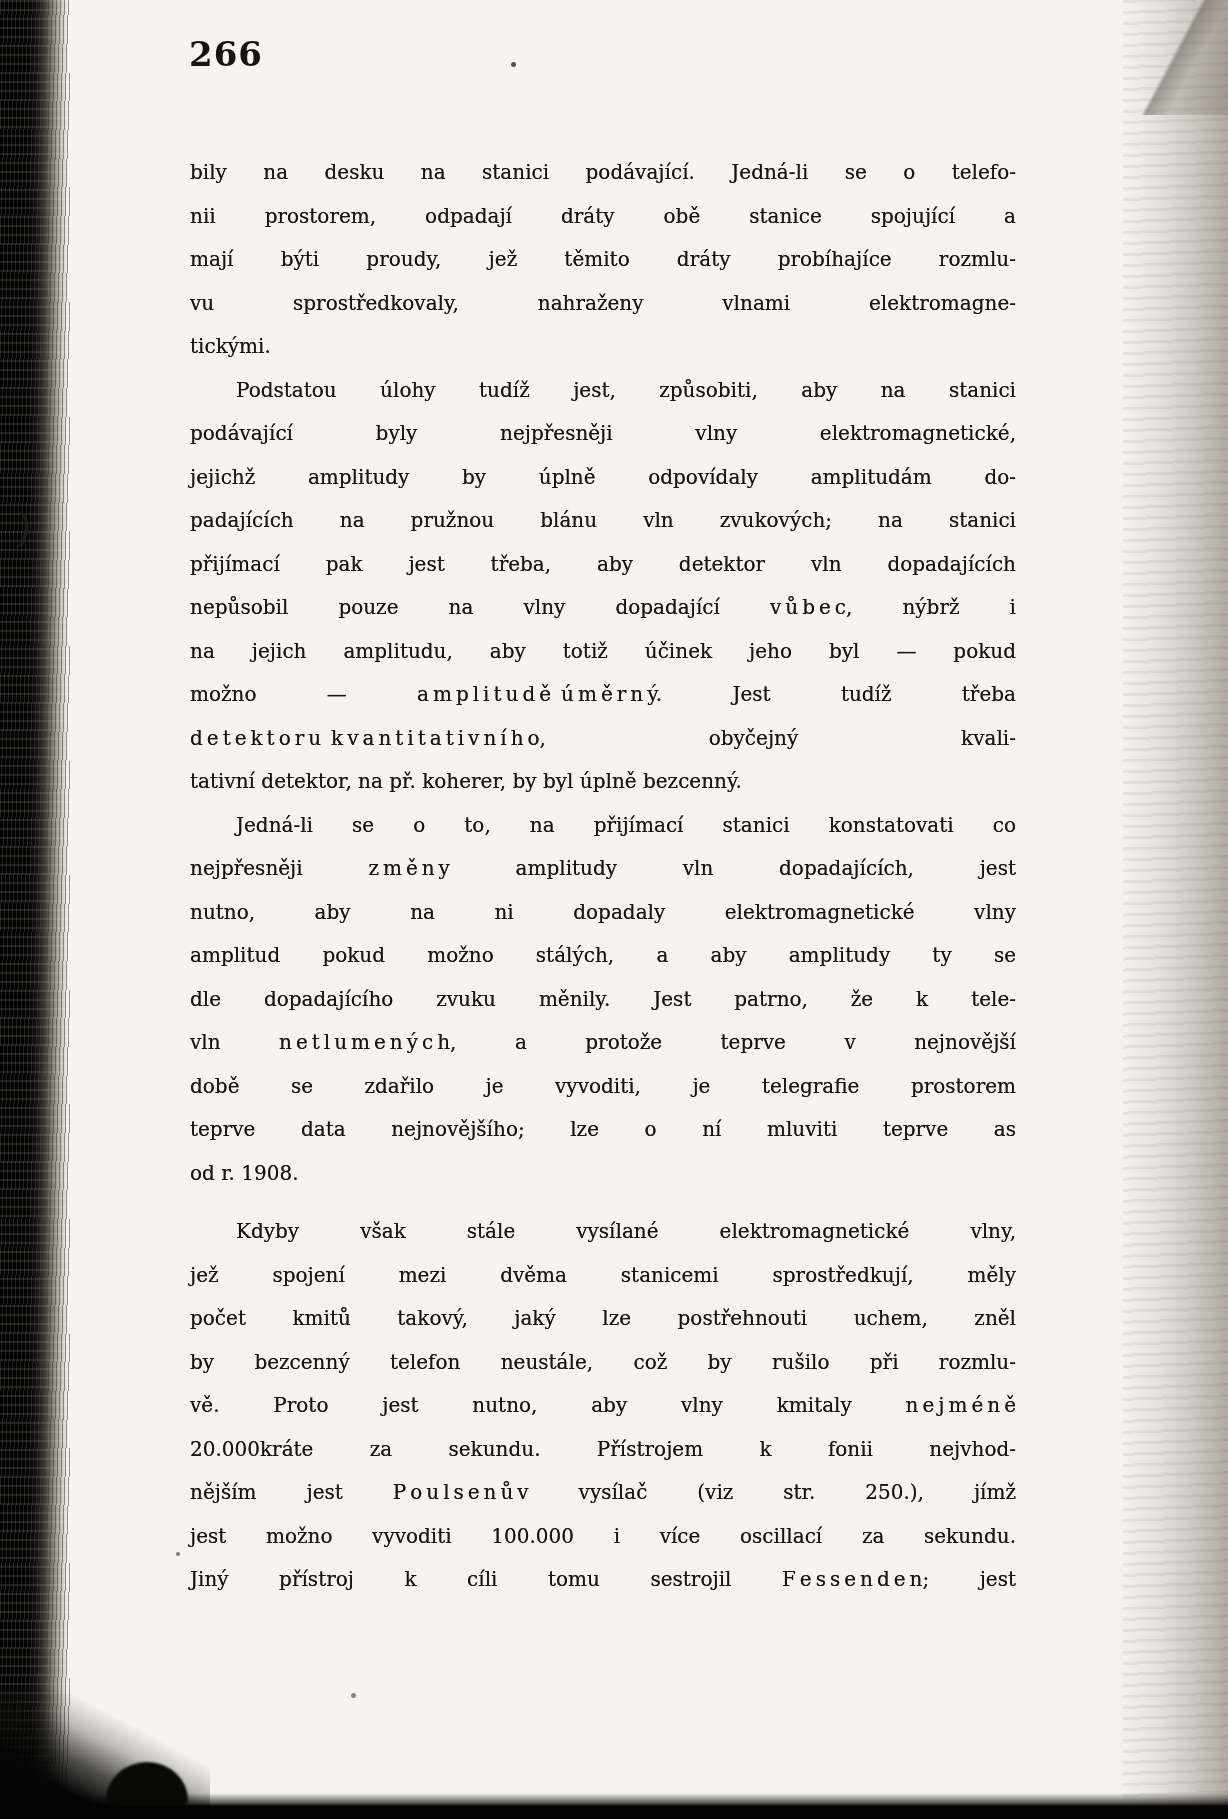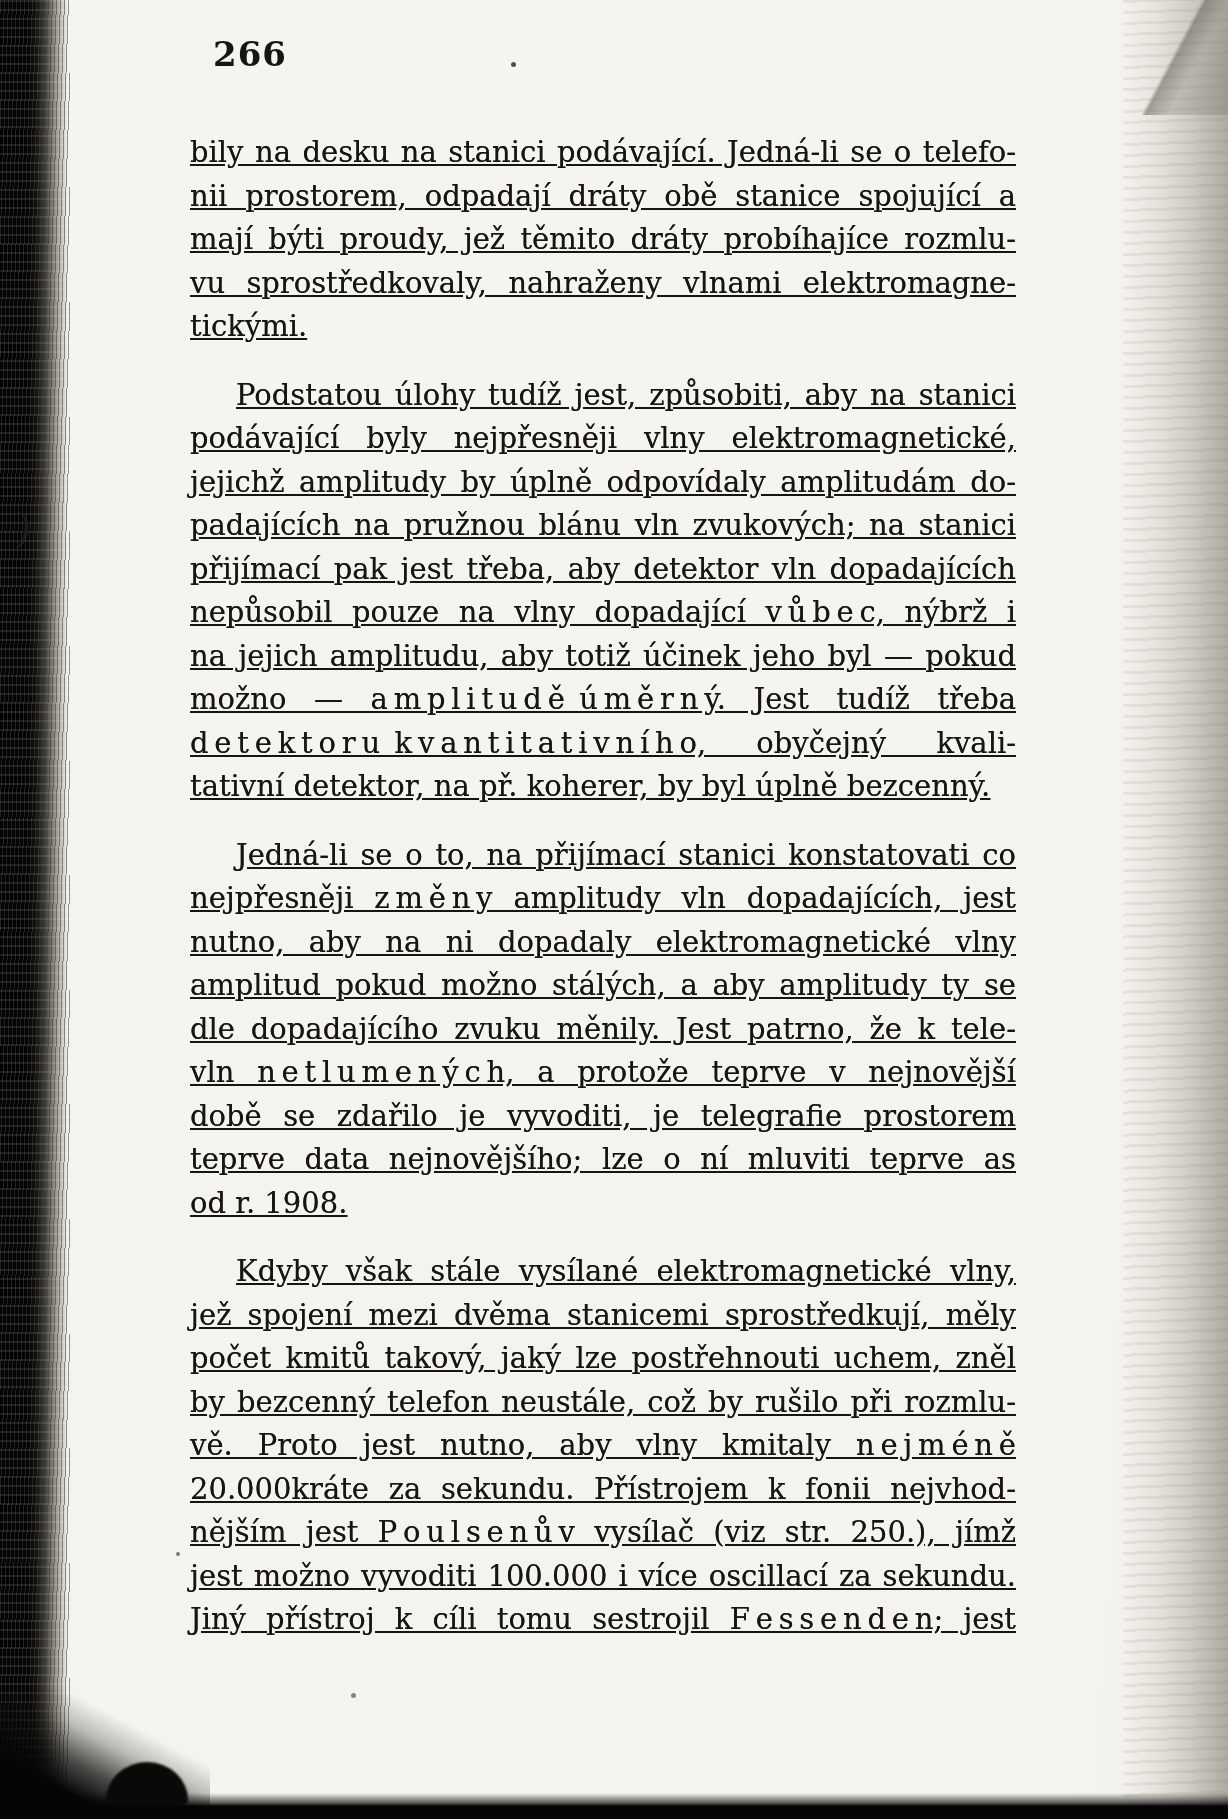--- a/index.html
+++ b/index.html
@@ -43,32 +43,31 @@
       repeating-linear-gradient(178deg, rgba(110,105,95,0.10) 0 3px, rgba(0,0,0,0) 3px 11px),
       linear-gradient(270deg, rgba(118,113,103,0.50), rgba(145,141,131,0.30) 38%, rgba(160,156,146,0.14) 66%, rgba(0,0,0,0) 100%);
   }
   .corner-tr{
     position:absolute;right:0;top:0;width:95px;height:115px;
     background:linear-gradient(118deg, rgba(0,0,0,0) 44%, rgba(100,96,88,0.55) 47%, rgba(150,146,136,0.38) 62%, rgba(130,126,116,0.42) 100%);
   }
   
   .pageno{
     position:absolute;left:189px;top:34px;
-    font-size:34px;font-weight:bold;letter-spacing:1px;margin-left:24px;
+    font-size:34px;font-weight:bold;letter-spacing:1px;
   }
   
   .textblock{
-    position:absolute;left:190px;top:131px;width:826px;
-    font-size:29px;line-height:43.5px;
+    position:absolute;left:190px;top:151px;width:826px;
+    font-size:20px;line-height:43.5px;
     text-rendering:optimizeLegibility;
-    text-decoration:underline;
   }
   .para{margin:0;}
   .para.gap{margin-top:15px;}
-  .para.indent .line:first-child{text-indent:46px;margin-top:25px;}
+  .para.indent .line:first-child{text-indent:46px;}
   .line{
     text-align:justify;
     text-align-last:justify;
     text-shadow:0 0 0.5px rgba(23,21,18,0.75);
   }
   .line.last{text-align-last:left;}
   
   .artifact{position:absolute;color:#23211d;pointer-events:none;}
   .paren-mark{left:16px;top:506px;font-size:40px;opacity:0.85;transform:rotate(8deg);}
   .speck{width:5px;height:5px;border-radius:50%;background:#2a2824;opacity:0.8;}

